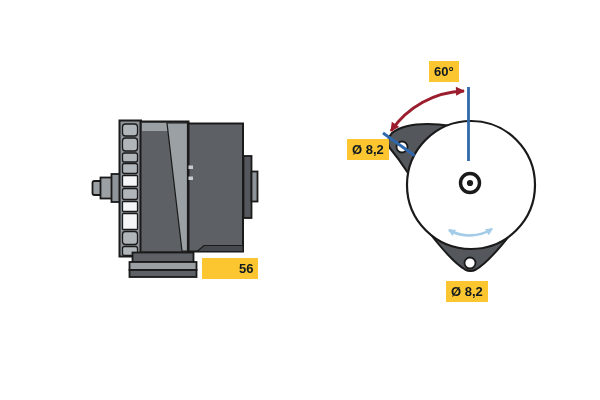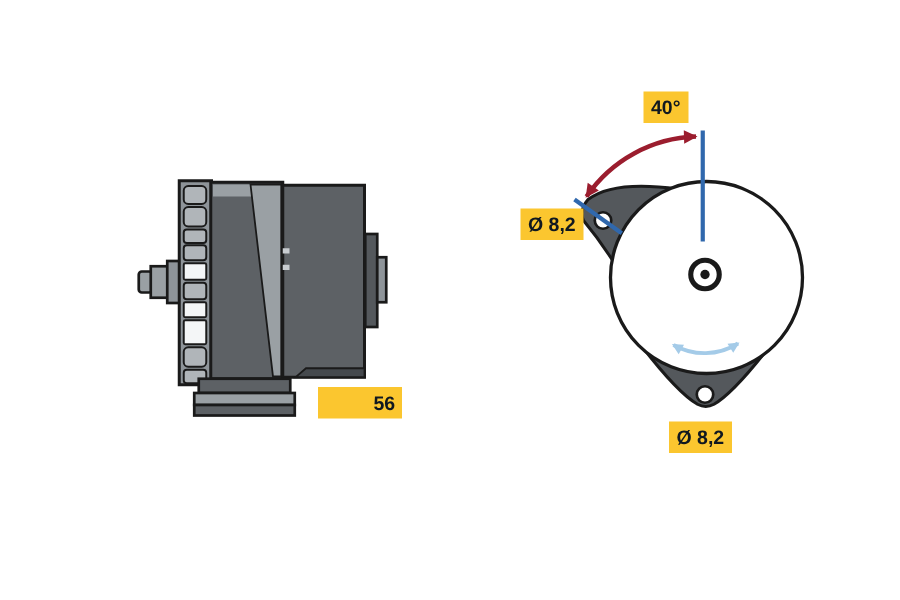--- a/index.html
+++ b/index.html
@@ -126,20 +126,20 @@
       <line x1="468.5" y1="87" x2="468.5" y2="161" style="stroke:var(--line-blue)" stroke-width="2.8"></line>
       <line x1="383" y1="133" x2="414.5" y2="155.5" style="stroke:var(--line-blue)" stroke-width="2.8"></line>
 
       <path d="M 391,131 A 92,92 0 0 1 464,91" fill="none" style="stroke:var(--arrow-red)" stroke-width="3" marker-start="url(#mRed)" marker-end="url(#mRed)"></path>
 
       <path d="M 449,230 A 42,42 0 0 0 492,229" fill="none" style="stroke:var(--arrow-light-blue)" stroke-width="2.6" marker-start="url(#mBlue)" marker-end="url(#mBlue)"></path>
     </g>
   </svg>
 
 
-  <div class="lbl lbl-yellow" style="left:212px;top:258px;padding-left:37px;">56</div>
+  <div class="lbl lbl-yellow" style="left:202px;top:258px;padding-left:37px;">56</div>
 
-  <div class="lbl lbl-yellow" style="left:429px;top:61px;">40°</div>
+  <div class="lbl lbl-yellow" style="left:429px;top:61px;">60°</div>
 
   <div class="lbl lbl-yellow" style="left:347px;top:139px;">Ø 8,2</div>
 
   <div class="lbl lbl-yellow" style="left:446px;top:281px;">Ø 8,2</div>
 </div>
 
 </body></html>

